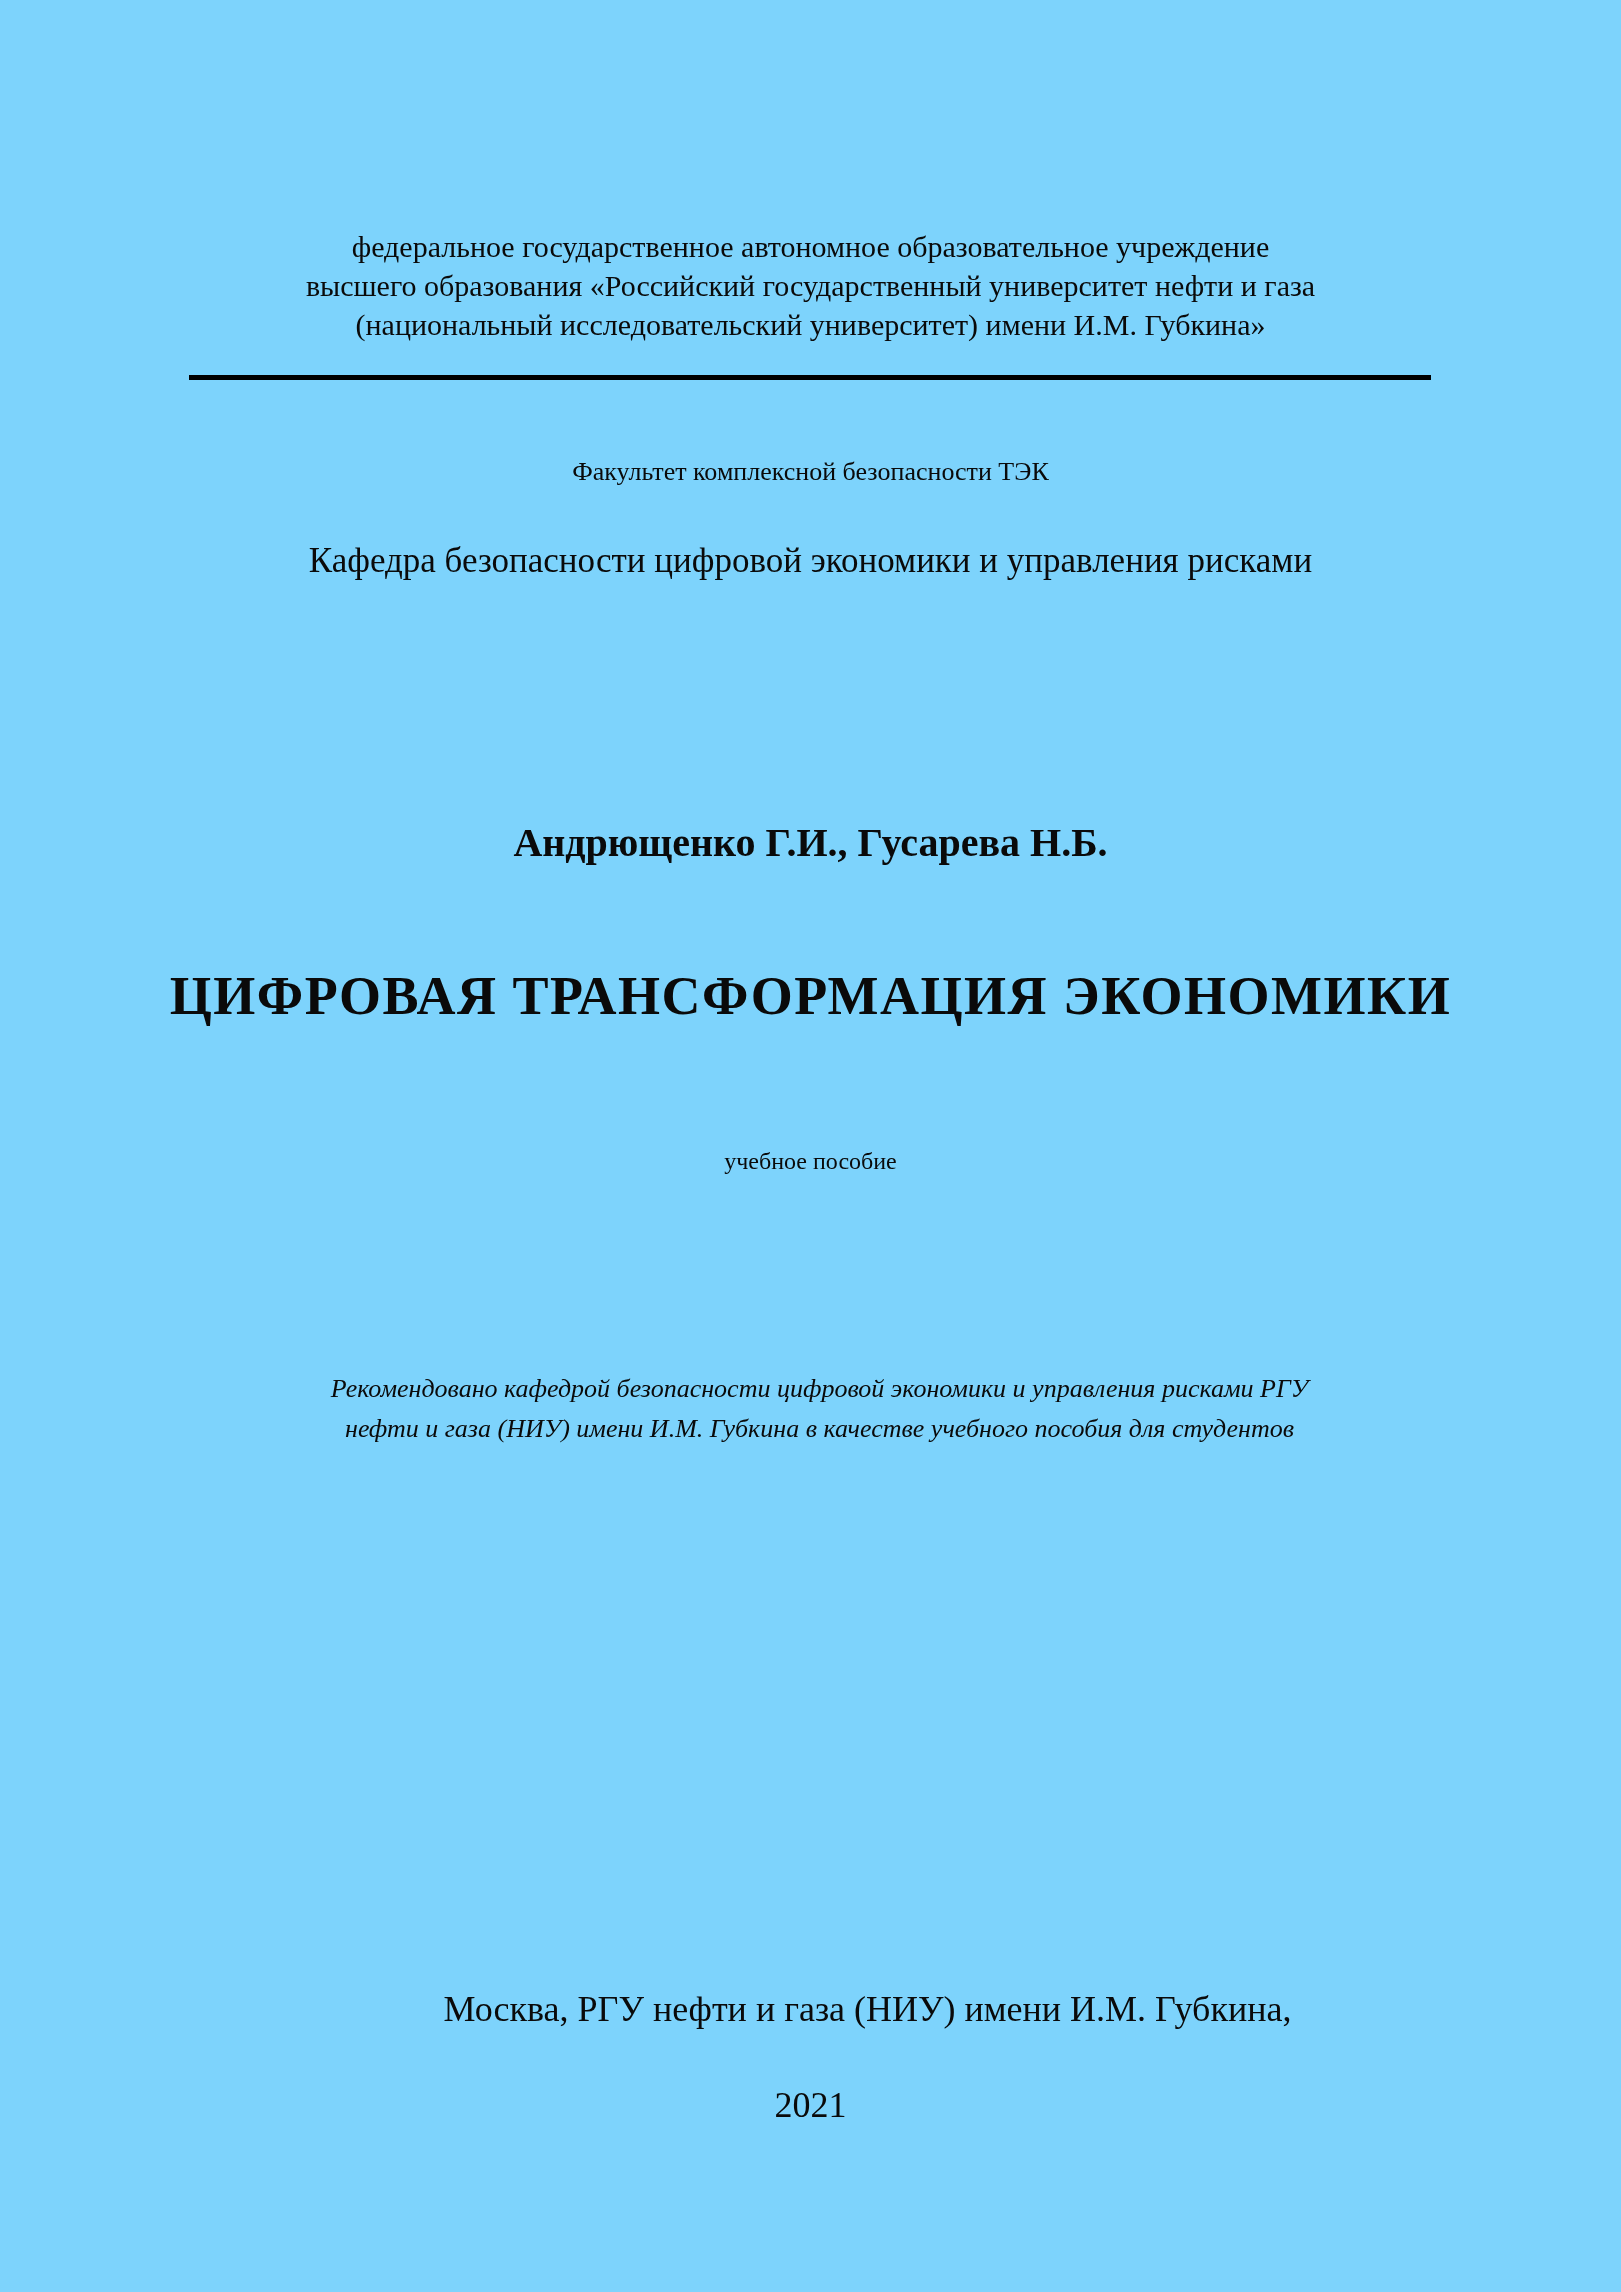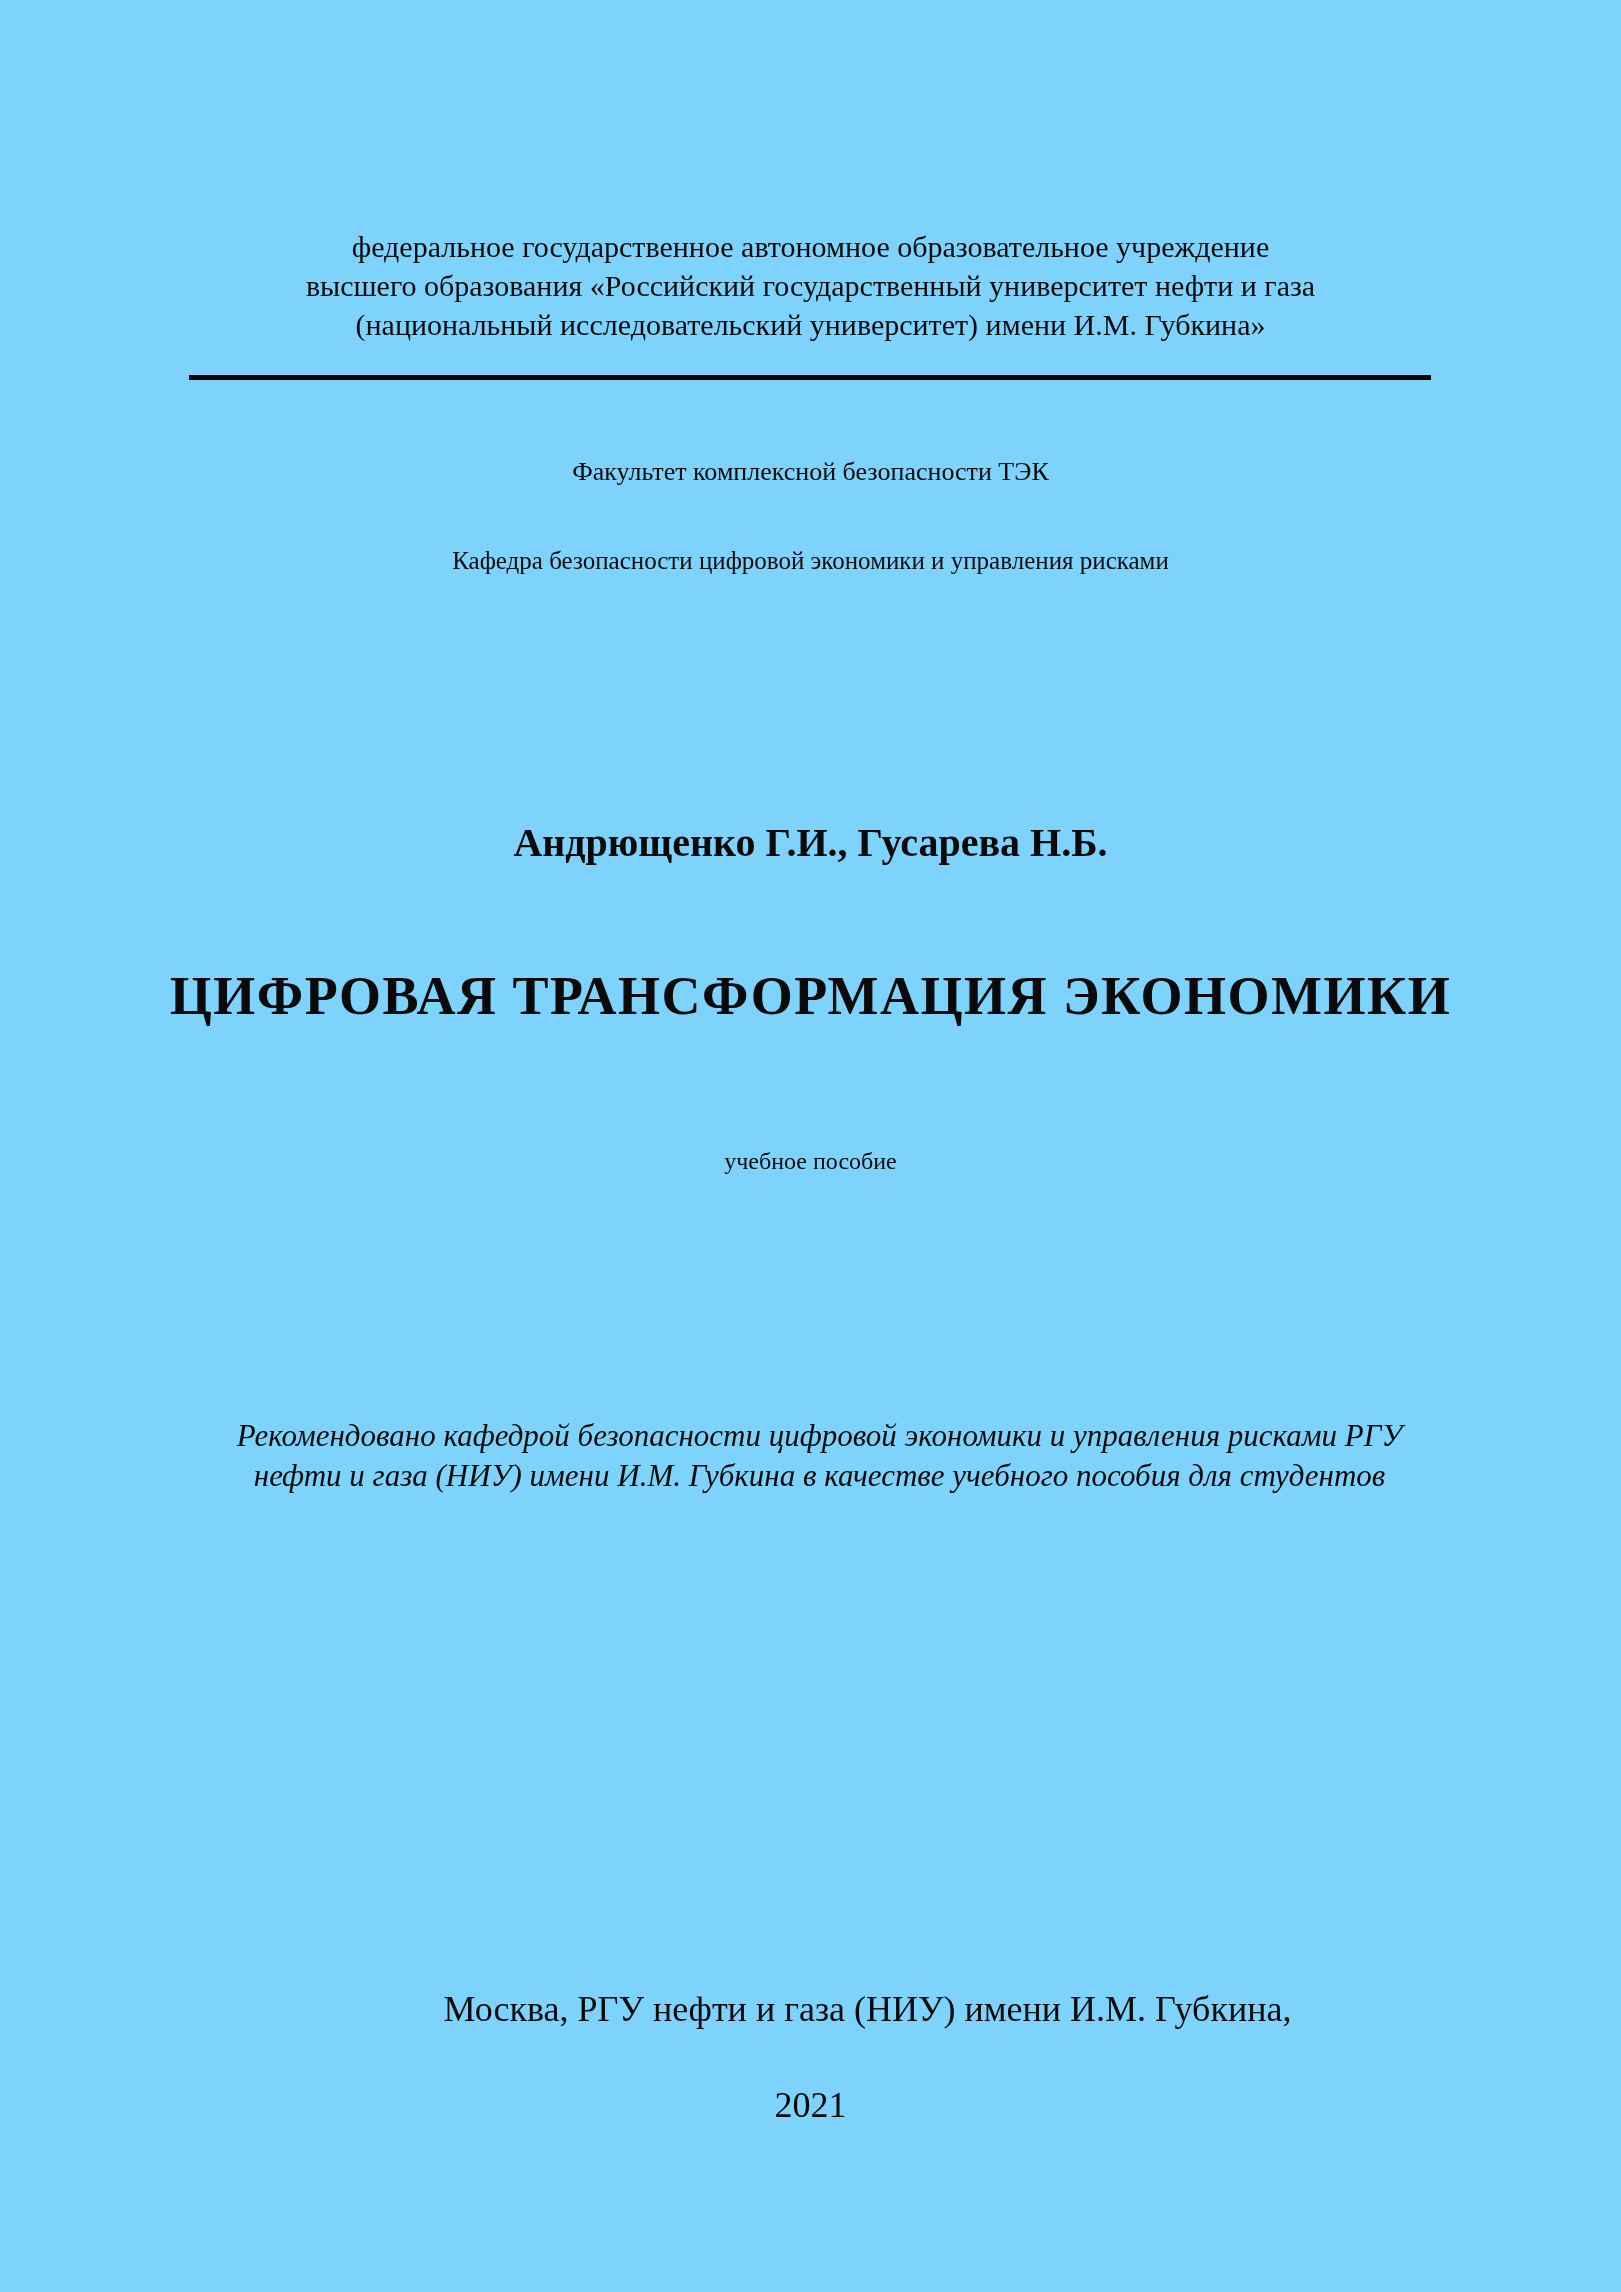--- a/index.html
+++ b/index.html
@@ -41,21 +41,21 @@
     background: #000000;
   }
   .faculty {
     top: 450px;
     font-size: 26px;
     line-height: 43px;
     white-space: nowrap;
   }
   .department {
     top: 539px;
-    font-size: 25px;
+    font-size: 35px;
     line-height: 43px;
     white-space: nowrap;
   }
   .authors {
     top: 816px;
     font-size: 40px;
     line-height: 53px;
     font-weight: bold;
     white-space: nowrap;
   }
@@ -68,22 +68,22 @@
     letter-spacing: 1.5px;
     white-space: nowrap;
   }
   .subtitle {
     top: 1139px;
     font-size: 24px;
     line-height: 45px;
     white-space: nowrap;
   }
   .recommendation {
-    top: 1416px;
-    font-size: 31px;
+    top: 1369px;
+    font-size: 26px;
     line-height: 40px;
     font-style: italic;
     padding-left: 18px;
   }
   .recommendation .line {
     white-space: nowrap;
   }
   .publisher-line {
     top: 1976px;
     font-size: 36px;

